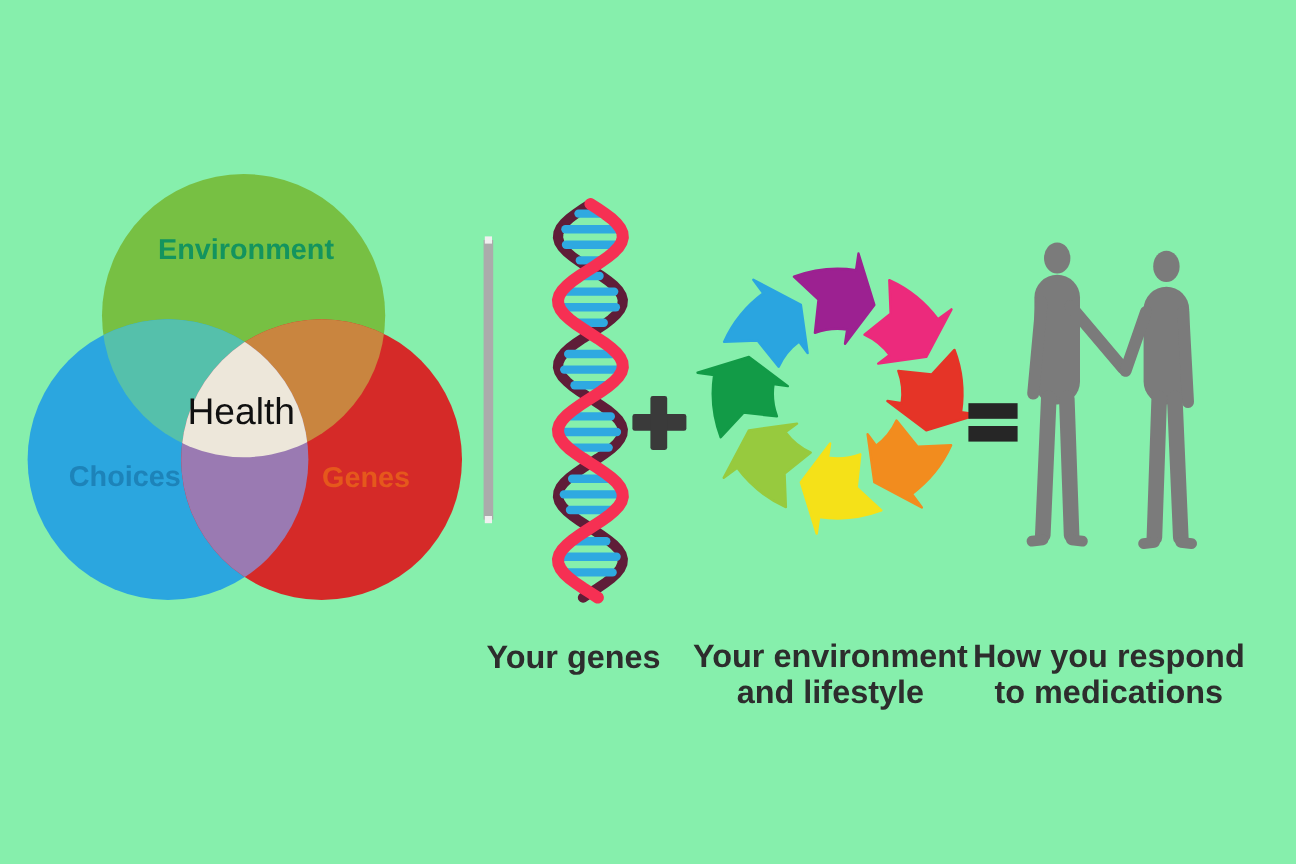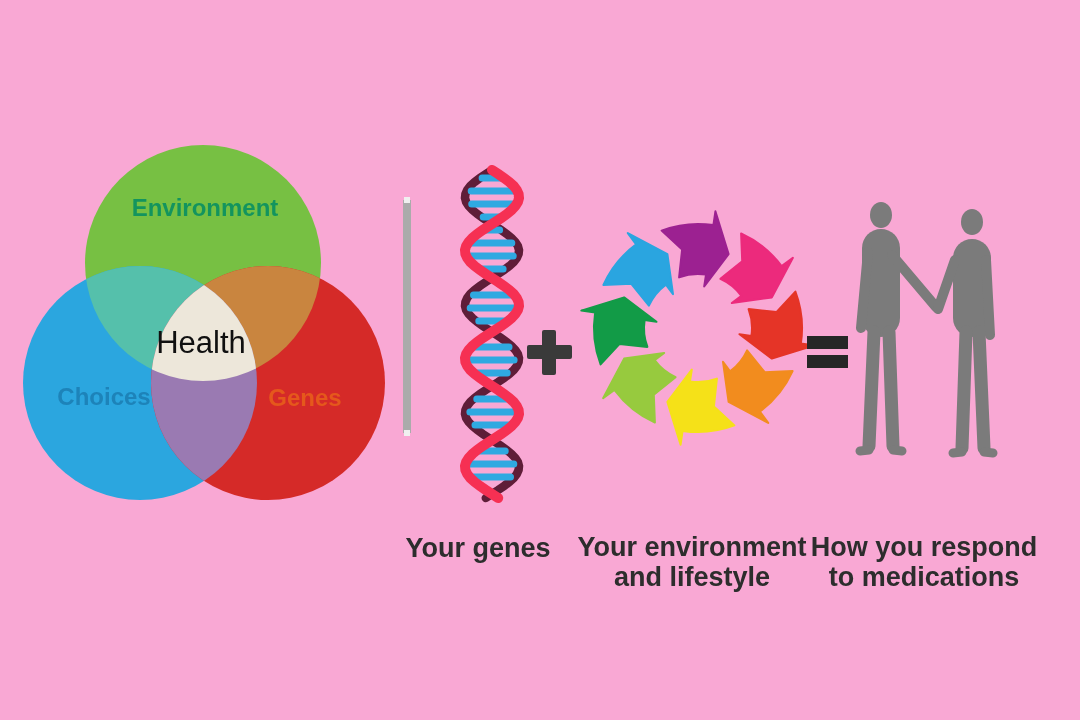--- a/index.html
+++ b/index.html
@@ -1,16 +1,16 @@
 <!DOCTYPE html>
 <html><head>
 <meta charset="utf-8">
 <style>
   html,body{margin:0;padding:0;background:#000;}
-  .stage{position:relative;width:1080px;height:720px;background:#f9a8d4;overflow:hidden;}
+  .stage{position:relative;width:1080px;height:720px;background:#86efac;overflow:hidden;}
   svg{display:block;}
   text{font-family:"Liberation Sans","DejaVu Sans",sans-serif;}
   .venn-label{font-weight:bold;font-size:24px;text-anchor:middle;}
   .health-label{font-size:31px;text-anchor:middle;}
   .caption{font-weight:bold;font-size:27px;text-anchor:middle;}
 </style>
 </head>
 <body>
 
 <div class="stage">

